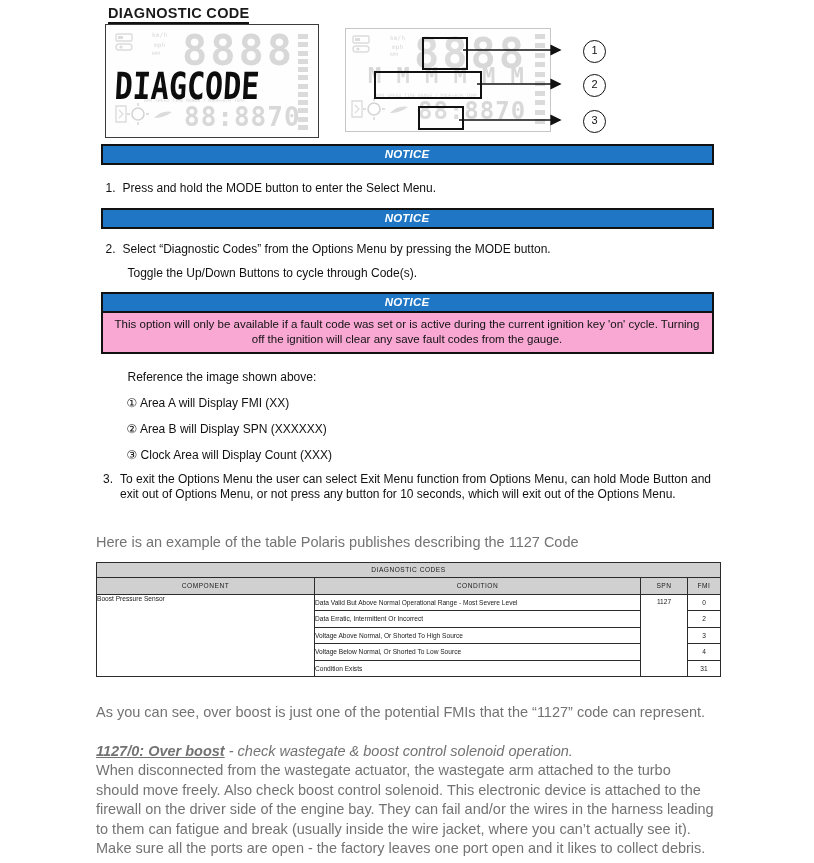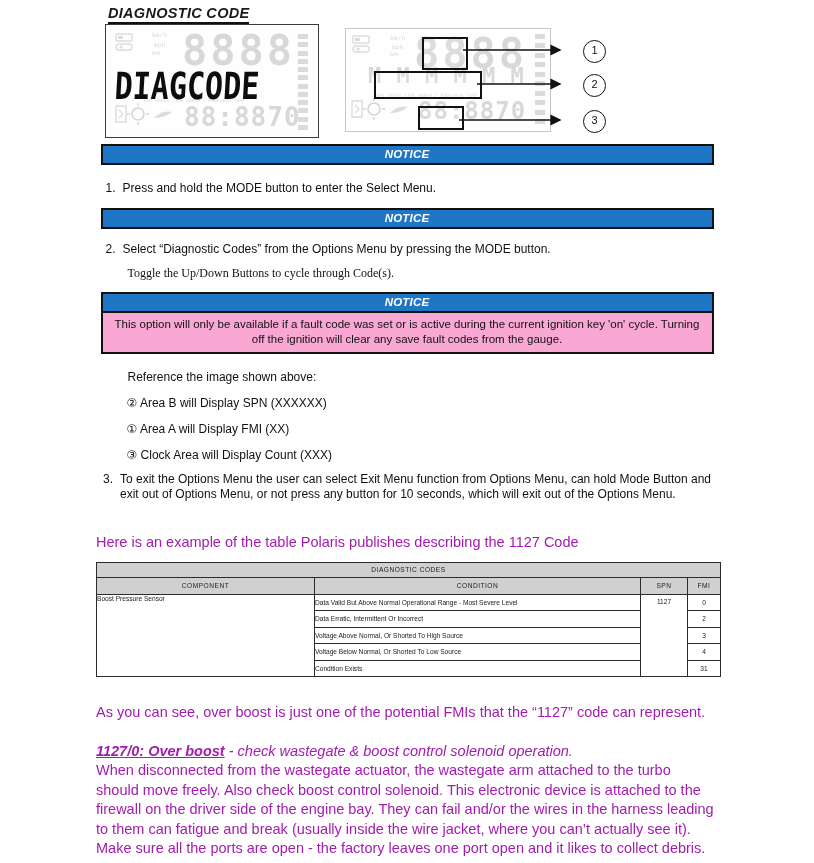--- a/index.html
+++ b/index.html
@@ -21,21 +21,20 @@
   .top-section {
     position: relative;
     height: 140px;
   }
   .section-title {
     position: absolute;
     left: 108px;
     top: 6px;
     font-size: 14.5px;
     font-weight: bold;
-    font-style: italic;
     letter-spacing: 0.3px;
     border-bottom: 2px solid #111;
     padding-bottom: 1px;
     line-height: 15px;
   }
 
   
   .lcd-left {
     position: absolute;
     left: 105px;
@@ -190,34 +189,33 @@
     flex: 0 0 22px;
     text-align: left;
     padding-left: 5px;
     box-sizing: border-box;
   }
   .step-text { flex: 1; }
   .sub-line {
     font-size: 12px;
     line-height: 15px;
     color: #111;
-    font-family: Liberation Serif, serif;
   }
   .ref-block {
     font-size: 12px;
     line-height: 15px;
     color: #111;
   }
   .ref-item { padding-left: 26px; }
 
   
   .para {
     font-size: 14.5px;
     line-height: 19.5px;
-    color: #a21caf;
+    color: #737373;
   }
   .bold-underline {
     font-weight: bold;
     text-decoration: underline;
   }
 
   
   .dc-table {
     border-collapse: collapse;
     width: 624px;
@@ -412,22 +410,22 @@
 
 <div style="margin-top:11px;">
   <div class="notice">
     <div class="notice-head">NOTICE</div>
     <div class="notice-body">This option will only be available if a fault code was set or is active during the current ignition key 'on' cycle. Turning off the ignition will clear any save fault codes from the gauge.</div>
   </div>
 </div>
 
 <div class="ref-block" style="margin:16px auto 0; width:613px;">
   <div style="padding-left:27px;">Reference the image shown above:</div>
+  <div class="ref-item" style="margin-top:11px;">① Area A will Display FMI (XX)</div>
   <div class="ref-item" style="margin-top:11px;">② Area B will Display SPN (XXXXXX)</div>
-  <div class="ref-item" style="margin-top:11px;">① Area A will Display FMI (XX)</div>
   <div class="ref-item" style="margin-top:11px;">③ Clock Area will Display Count (XXX)</div>
 </div>
 
 <div style="margin:9px auto 0; width:618px;">
   <div class="step">
     <div class="step-num">3.</div>
     <div class="step-text">To exit the Options Menu the user can select Exit Menu function from Options Menu, can hold Mode Button and exit out of Options Menu, or not press any button for 10 seconds, which will exit out of the Options Menu.</div>
   </div>
 </div>
 

